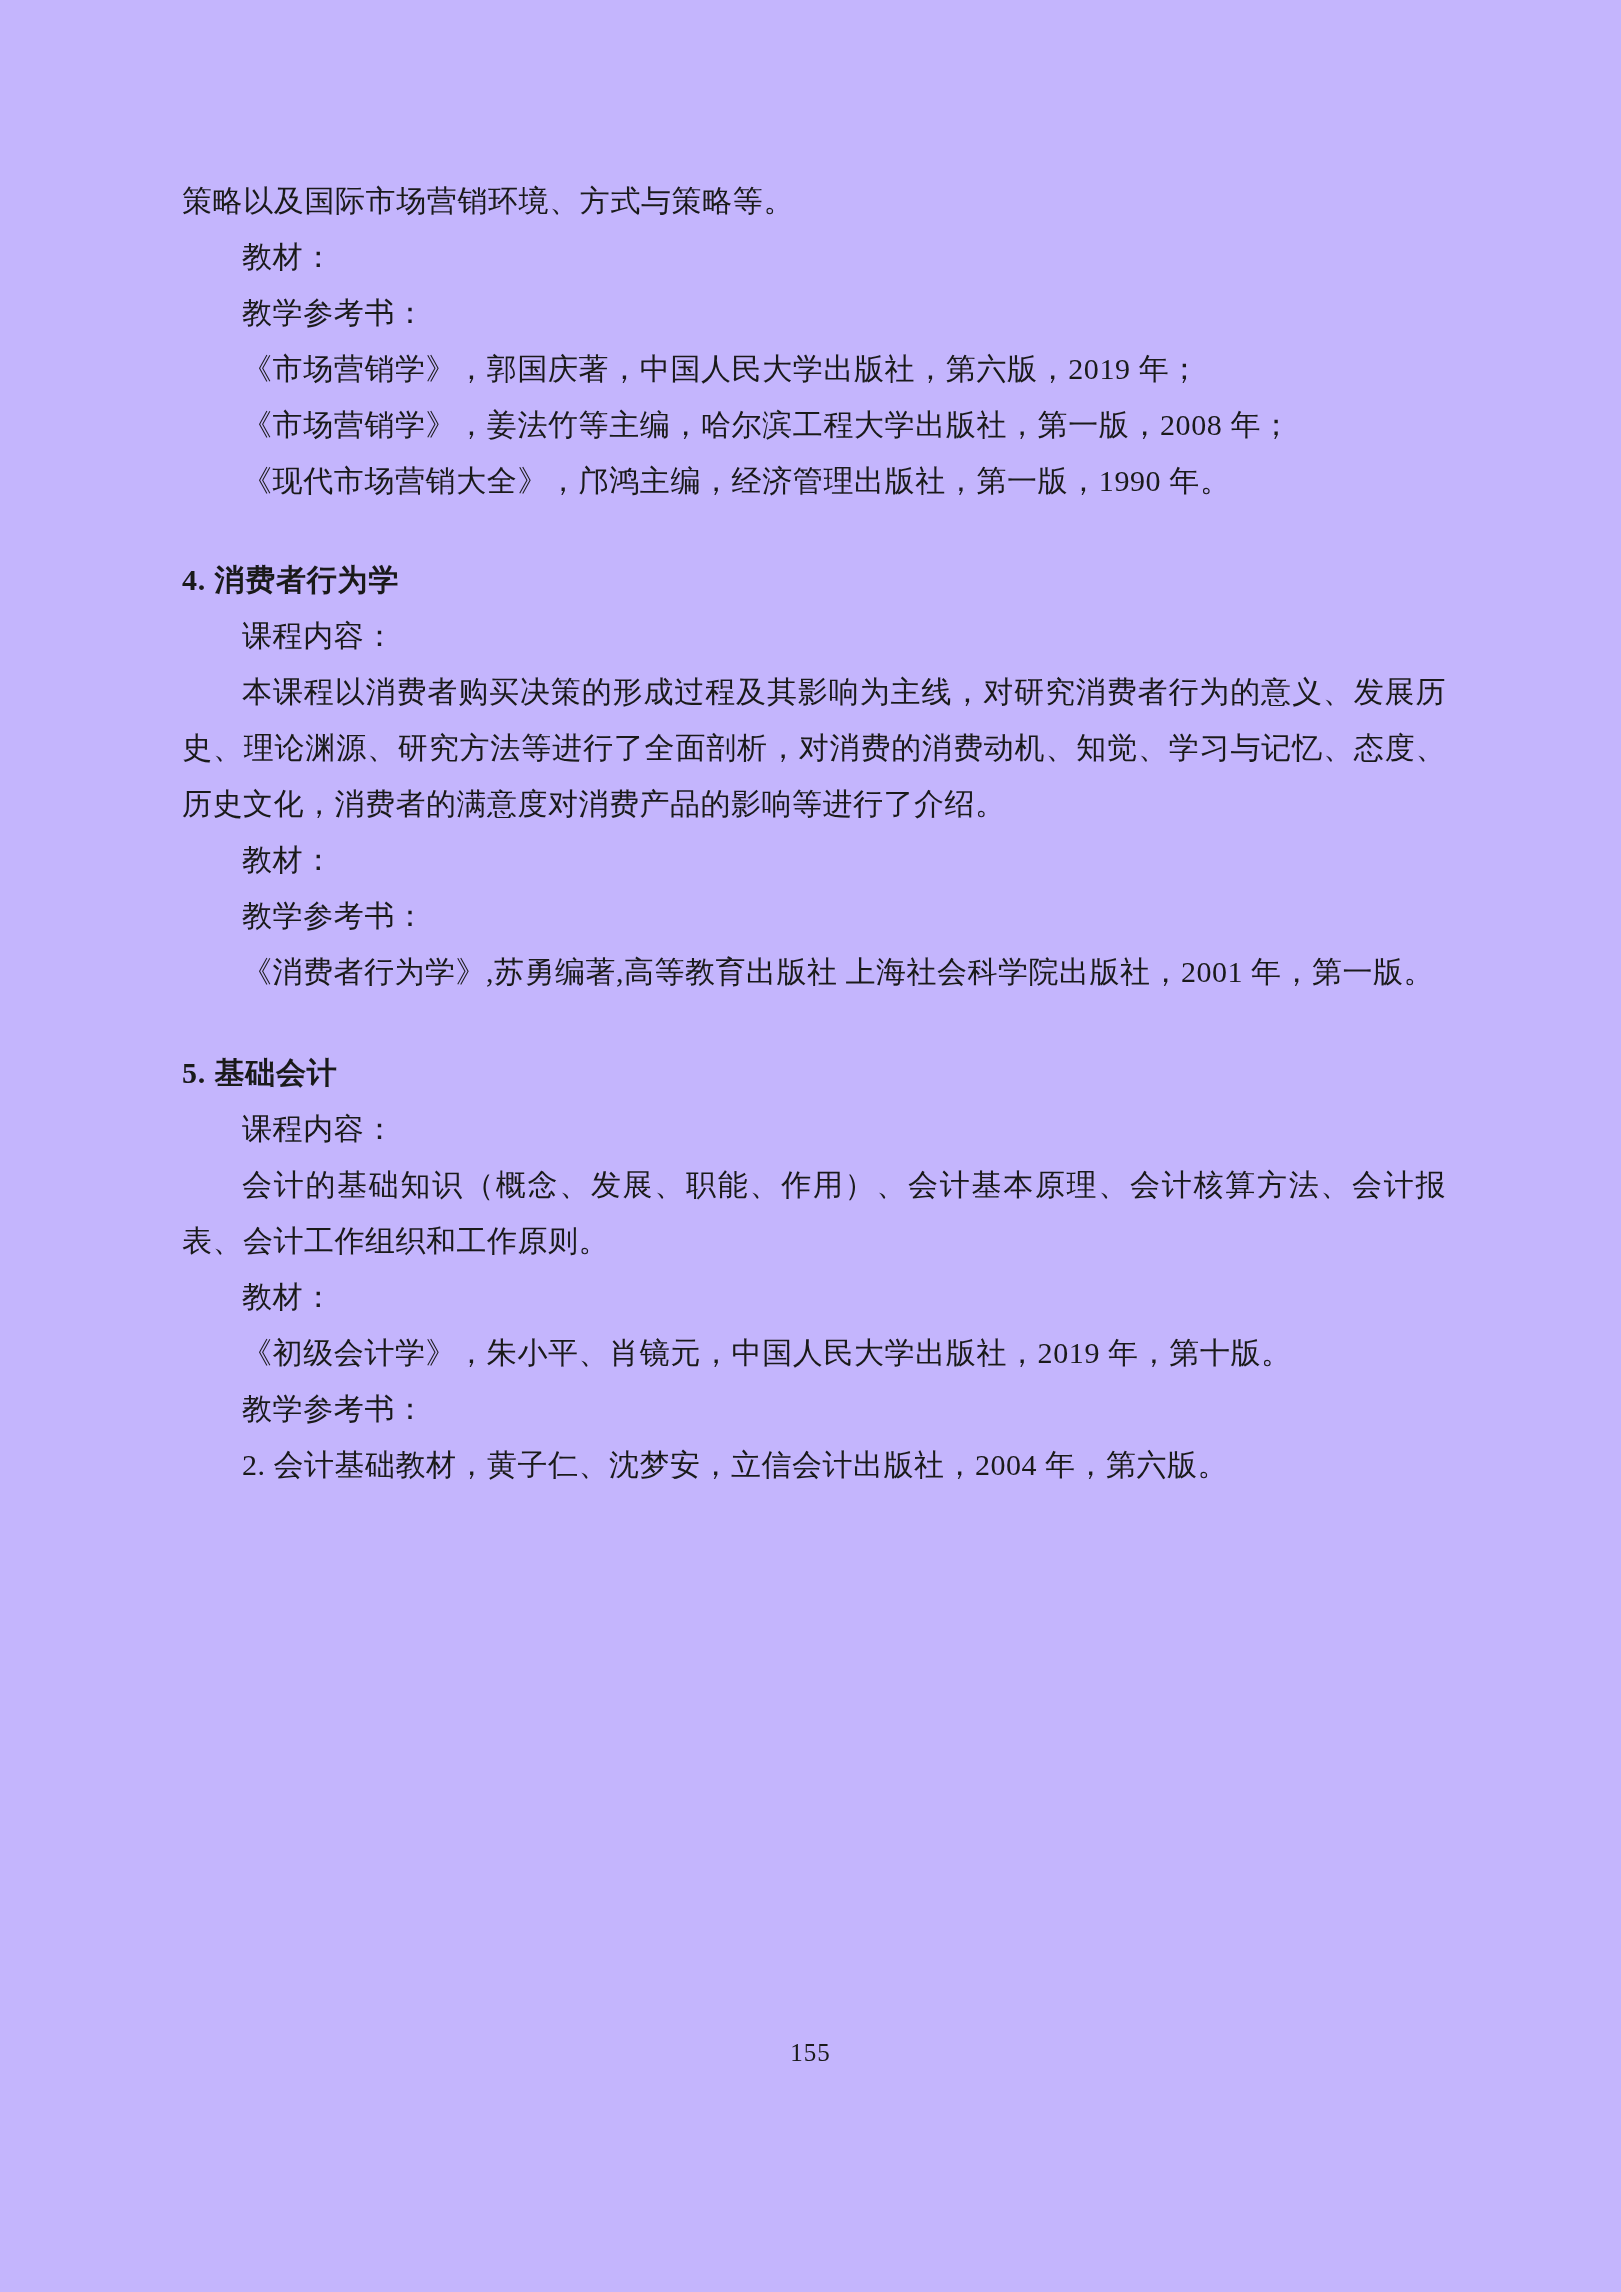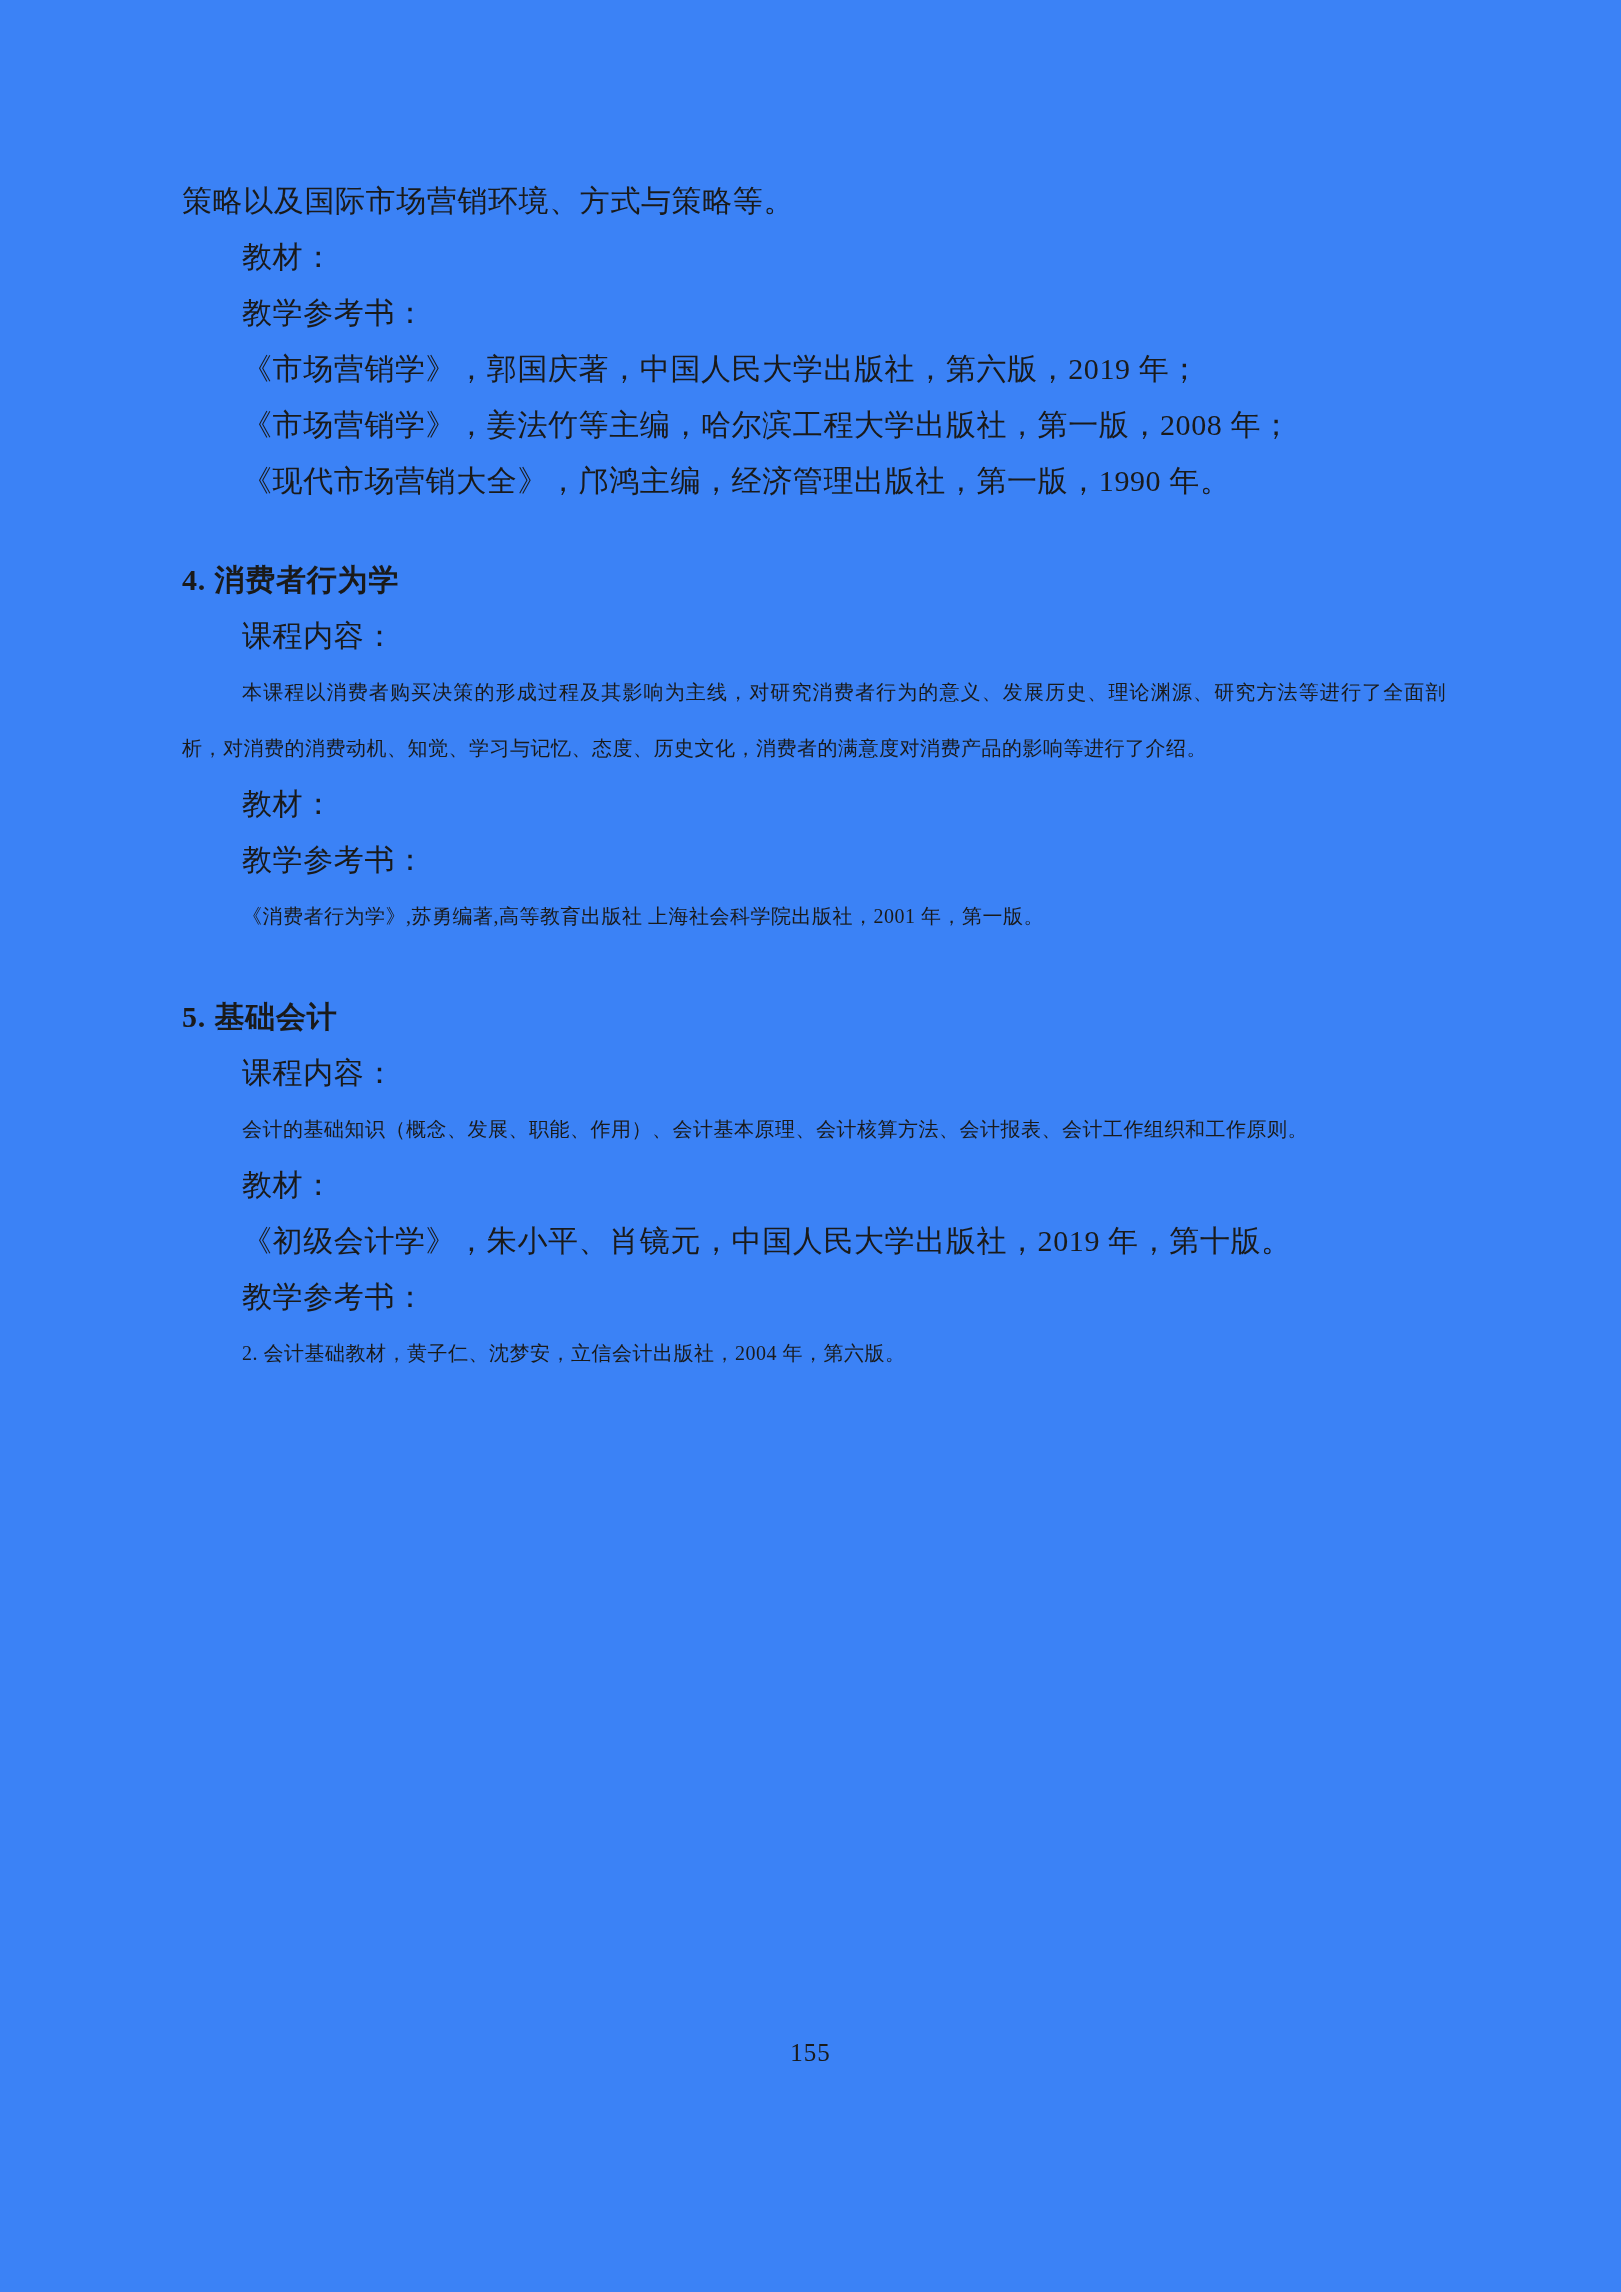--- a/index.html
+++ b/index.html
@@ -5,21 +5,21 @@
   html, body {
     margin: 0;
     padding: 0;
     background: #ffffff;
   }
   .page {
     position: relative;
     width: 1621px;
     height: 2293px;
     margin: 0 auto;
-    background: #3b82f6;
+    background: #c4b5fd;
     font-family: "Liberation Serif", "DejaVu Serif", serif;
     color: #1a1a1a;
     box-sizing: border-box;
   }
   .content {
     position: absolute;
     left: 182px;
     top: 173px;
     width: 1264px;
   }
@@ -41,21 +41,21 @@
     letter-spacing: 0.8px;
     font-family: Liberation Serif, serif;
   }
   .gap-before {
     margin-top: 43px;
   }
   .gap-before-lg {
     margin-top: 45px;
   }
   .para {
-    font-size: 20px;
+    font-size: 30px;
     line-height: 56px;
     letter-spacing: 0.5px;
     text-align: justify;
     text-justify: inter-ideograph;
     text-indent: 60px;
   }
   .page-number {
     position: absolute;
     left: 0;
     right: 0;

